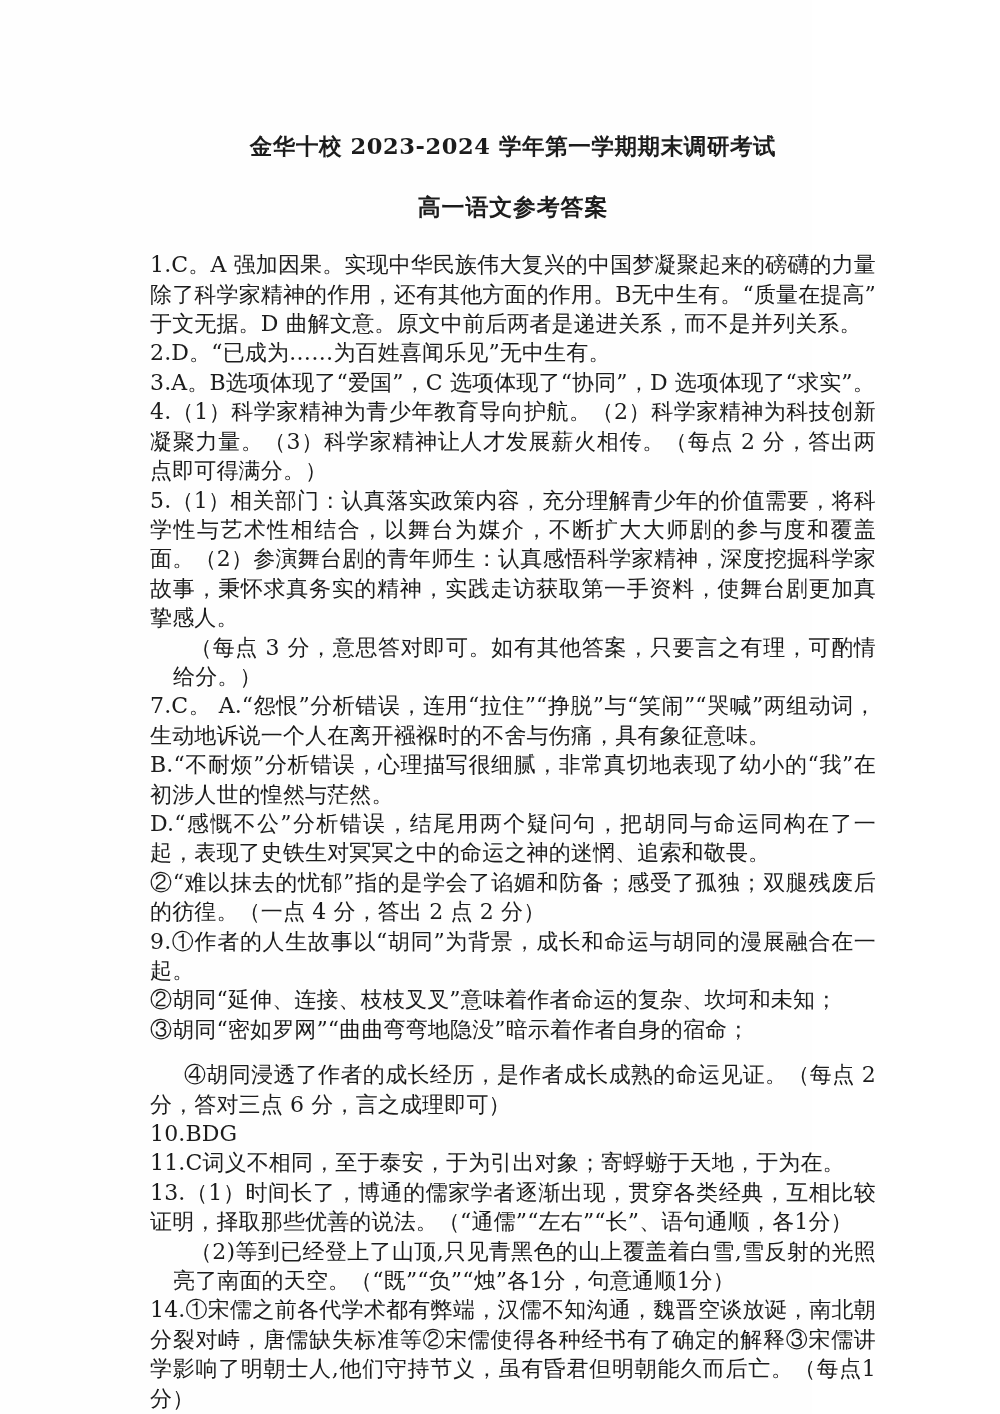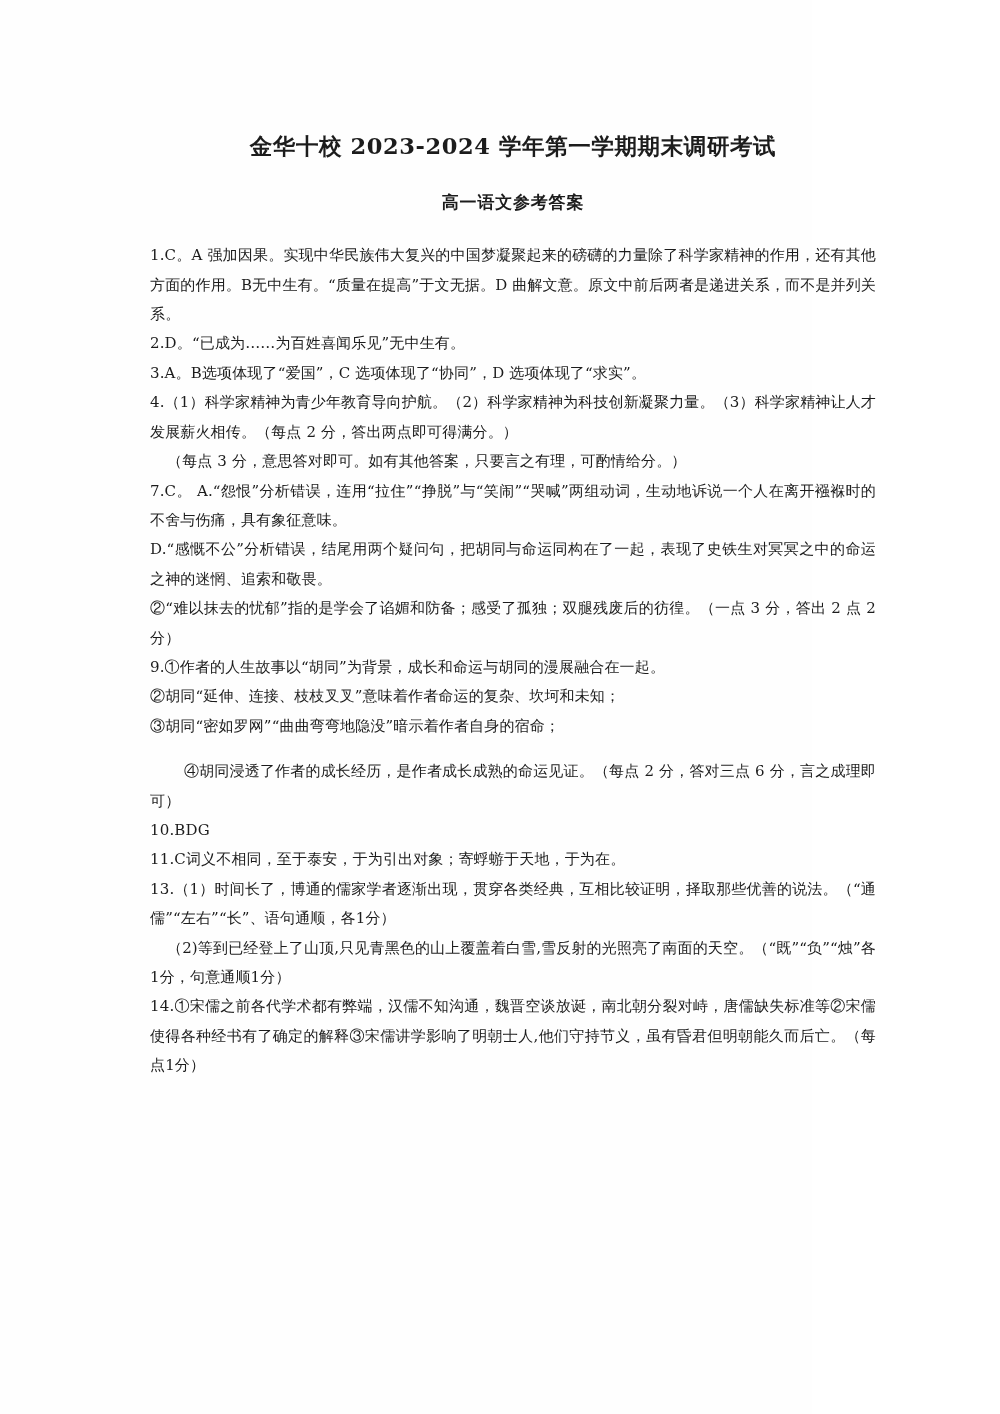--- a/index.html
+++ b/index.html
@@ -33,41 +33,42 @@
     text-align: center;
   }
   .doc-title {
     font-size: 22.5px;
     font-weight: bold;
     letter-spacing: 0.6px;
     line-height: 1.5;
     margin: 0;
   }
   .doc-subtitle {
-    font-size: 17px;
+    font-size: 23px;
     font-weight: bold;
     letter-spacing: 0.8px;
     margin: 26px 0 0 0;
     line-height: 1.5;
   }
   .answers {
     margin-top: 26px;
   }
   .ans-item {
-    font-size: 15px;
+    font-size: 22px;
     line-height: 29.4px;
     text-align: justify;
     text-justify: inter-ideograph;
     letter-spacing: 0.15px;
     margin: 0;
     word-break: break-all;
   }
   
   .indent-1 {
     text-indent: 17px;
+    margin-left: 23px;
   }
   .indent-2 {
     text-indent: 34px;
     margin-top: 16px;
   }
 </style>
 </head>
 <body>
 
 <div class="page">
@@ -76,24 +77,26 @@
     <div class="title-block">
       <h1 class="doc-title">金华十校 2023-2024 学年第一学期期末调研考试</h1>
       <h2 class="doc-subtitle">高一语文参考答案</h2>
     </div>
 
     <div class="answers">
         <p class="ans-item">1.C。A 强加因果。实现中华民族伟大复兴的中国梦凝聚起来的磅礴的力量除了科学家精神的作用，还有其他方面的作用。B无中生有。“质量在提高”于文无据。D 曲解文意。原文中前后两者是递进关系，而不是并列关系。</p>
         <p class="ans-item">2.D。“已成为……为百姓喜闻乐见”无中生有。</p>
         <p class="ans-item">3.A。B选项体现了“爱国”，C 选项体现了“协同”，D 选项体现了“求实”。</p>
         <p class="ans-item">4.（1）科学家精神为青少年教育导向护航。（2）科学家精神为科技创新凝聚力量。（3）科学家精神让人才发展薪火相传。（每点 2 分，答出两点即可得满分。）</p>
+        <p class="ans-item">5.（1）相关部门：认真落实政策内容，充分理解青少年的价值需要，将科学性与艺术性相结合，以舞台为媒介，不断扩大大师剧的参与度和覆盖面。（2）参演舞台剧的青年师生：认真感悟科学家精神，深度挖掘科学家故事，秉怀求真务实的精神，实践走访获取第一手资料，使舞台剧更加真挚感人。</p>
         <p class="ans-item indent-1">（每点 3 分，意思答对即可。如有其他答案，只要言之有理，可酌情给分。）</p>
         <p class="ans-item">7.C。 A.“怨恨”分析错误，连用“拉住”“挣脱”与“笑闹”“哭喊”两组动词，生动地诉说一个人在离开襁褓时的不舍与伤痛，具有象征意味。</p>
+        <p class="ans-item">B.“不耐烦”分析错误，心理描写很细腻，非常真切地表现了幼小的“我”在初涉人世的惶然与茫然。</p>
         <p class="ans-item">D.“感慨不公”分析错误，结尾用两个疑问句，把胡同与命运同构在了一起，表现了史铁生对冥冥之中的命运之神的迷惘、追索和敬畏。</p>
-        <p class="ans-item">②“难以抹去的忧郁”指的是学会了谄媚和防备；感受了孤独；双腿残废后的彷徨。（一点 3 分，答出 2 点 2 分）</p>
+        <p class="ans-item">②“难以抹去的忧郁”指的是学会了谄媚和防备；感受了孤独；双腿残废后的彷徨。（一点 4 分，答出 2 点 2 分）</p>
         <p class="ans-item">9.①作者的人生故事以“胡同”为背景，成长和命运与胡同的漫展融合在一起。</p>
         <p class="ans-item">②胡同“延伸、连接、枝枝叉叉”意味着作者命运的复杂、坎坷和未知；</p>
         <p class="ans-item">③胡同“密如罗网”“曲曲弯弯地隐没”暗示着作者自身的宿命；</p>
         <p class="ans-item indent-2">④胡同浸透了作者的成长经历，是作者成长成熟的命运见证。（每点 2 分，答对三点 6 分，言之成理即可）</p>
         <p class="ans-item">10.BDG</p>
         <p class="ans-item">11.C词义不相同，至于泰安，于为引出对象；寄蜉蝣于天地，于为在。</p>
         <p class="ans-item">13.（1）时间长了，博通的儒家学者逐渐出现，贯穿各类经典，互相比较证明，择取那些优善的说法。（“通儒”“左右”“长”、语句通顺，各1分）</p>
         <p class="ans-item indent-1">（2)等到已经登上了山顶,只见青黑色的山上覆盖着白雪,雪反射的光照亮了南面的天空。（“既”“负”“烛”各1分，句意通顺1分）</p>
         <p class="ans-item">14.①宋儒之前各代学术都有弊端，汉儒不知沟通，魏晋空谈放诞，南北朝分裂对峙，唐儒缺失标准等②宋儒使得各种经书有了确定的解释③宋儒讲学影响了明朝士人,他们守持节义，虽有昏君但明朝能久而后亡。（每点1分）</p>
       </div>

